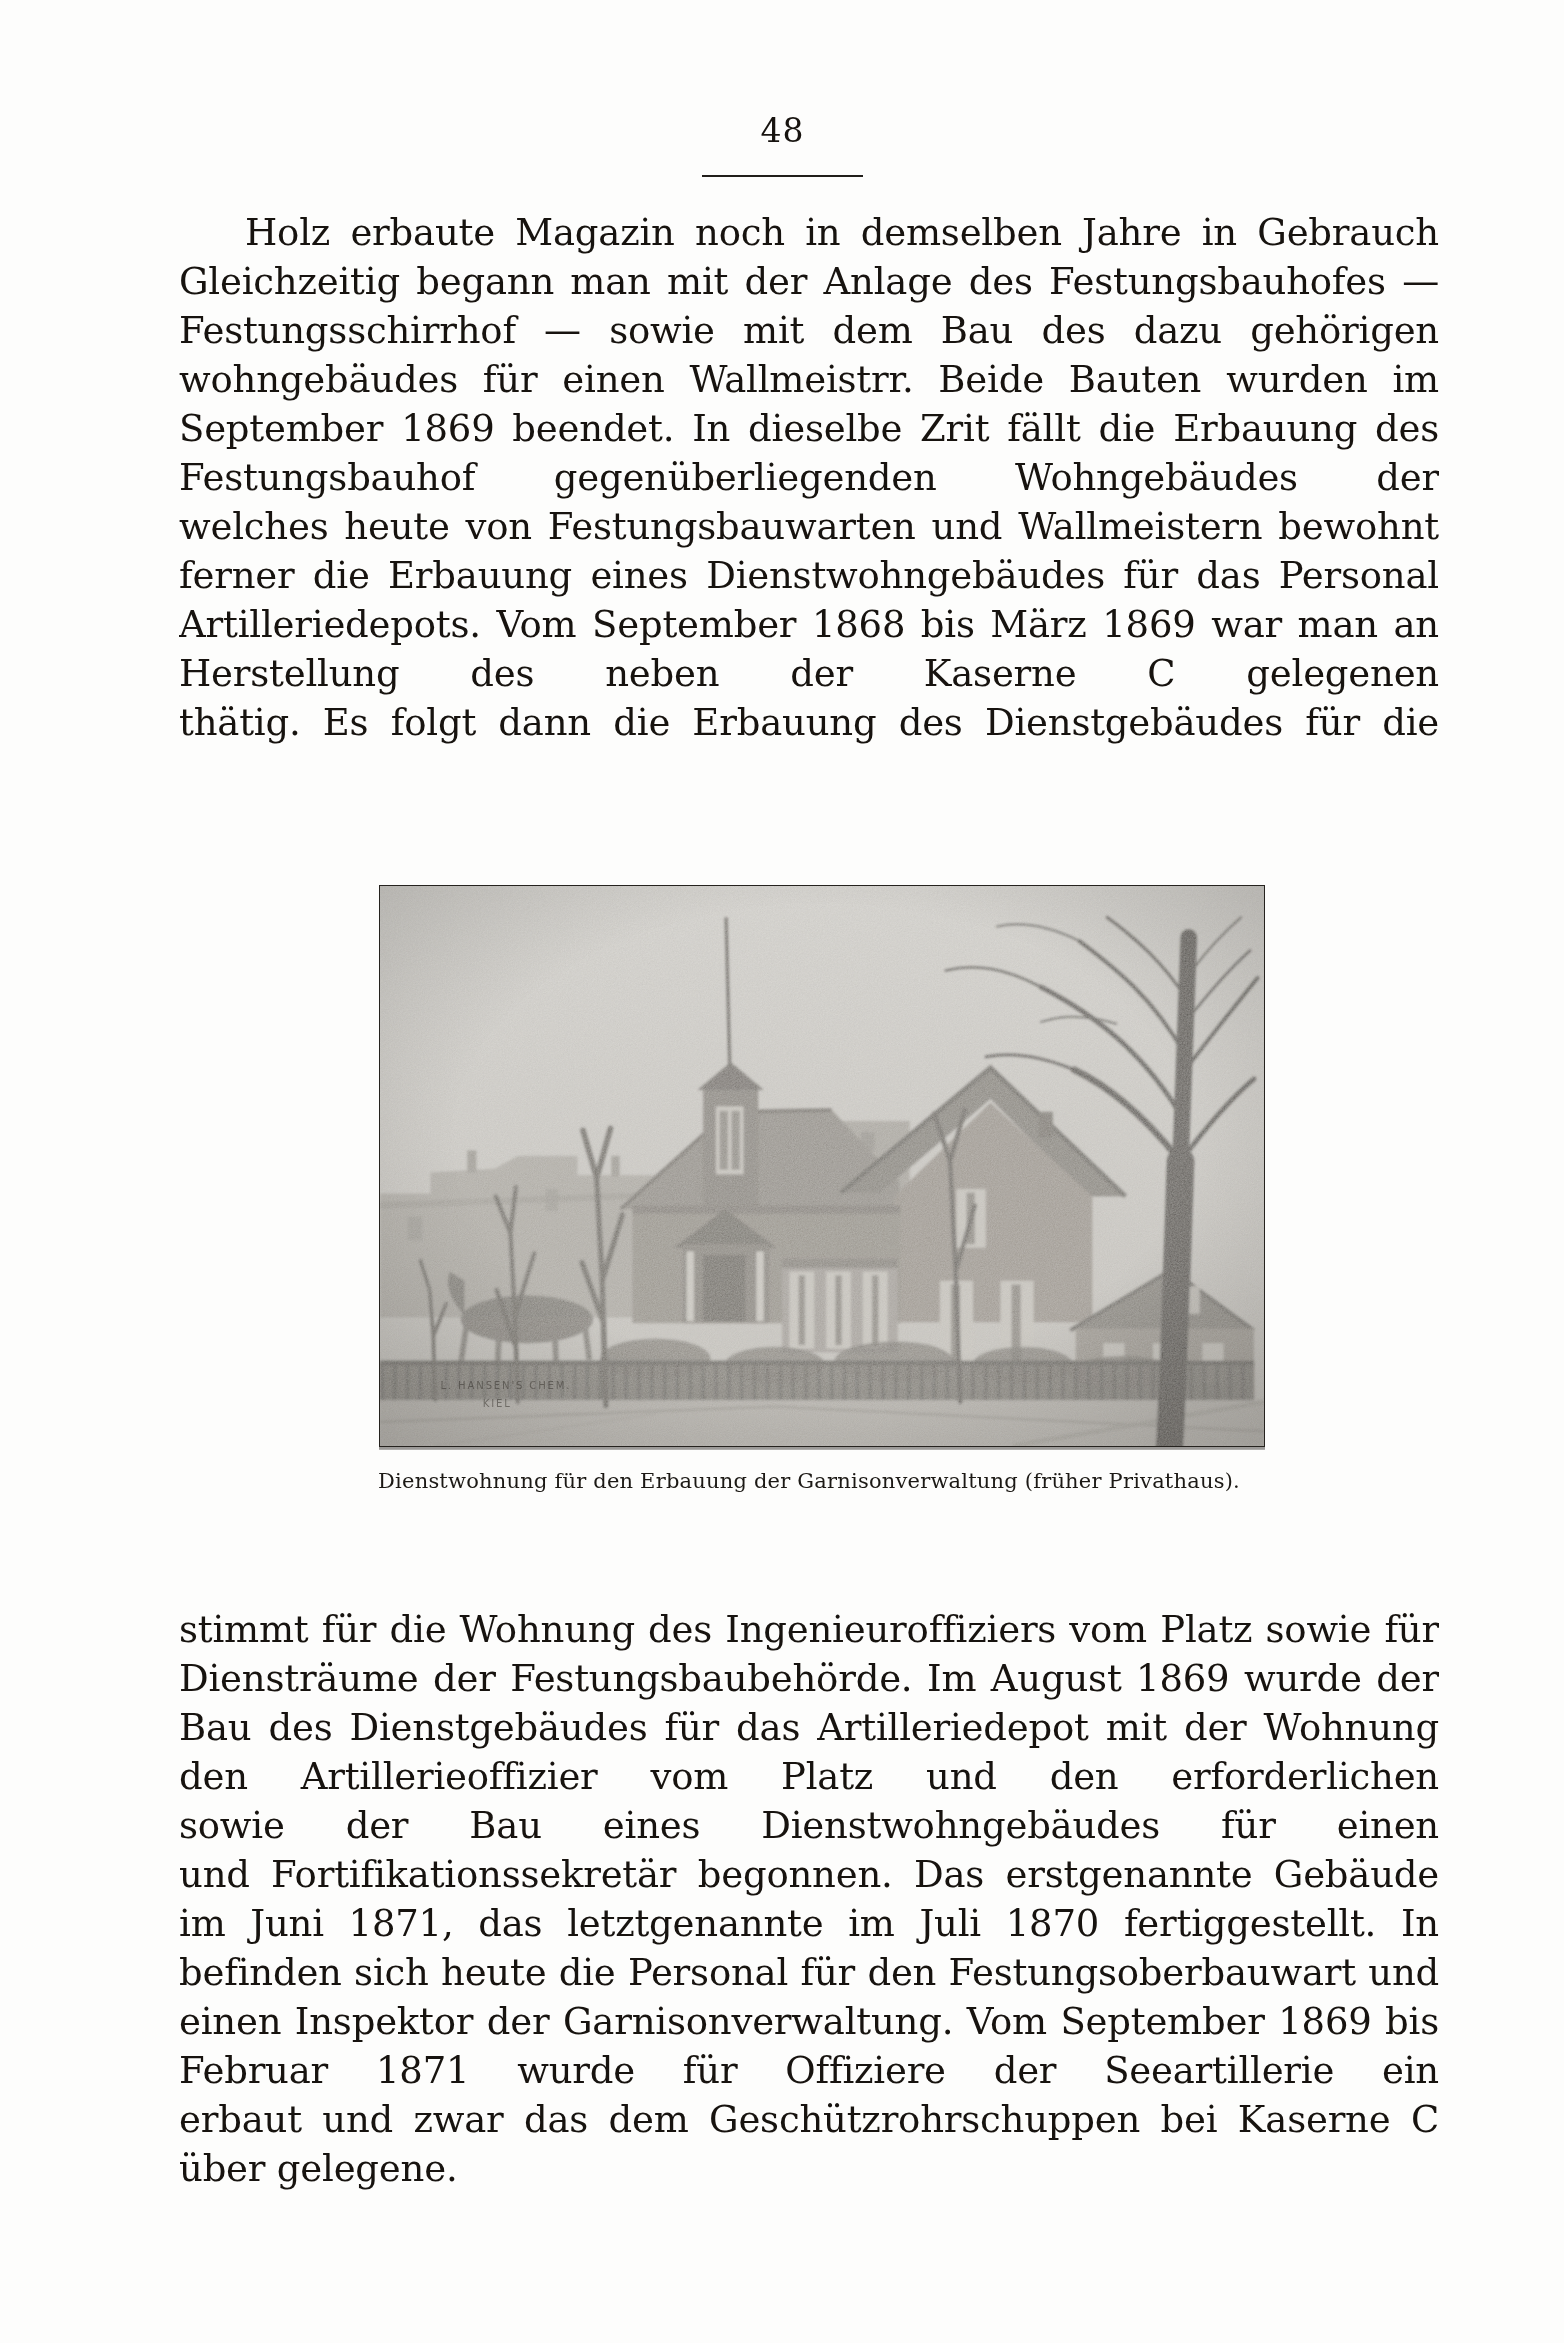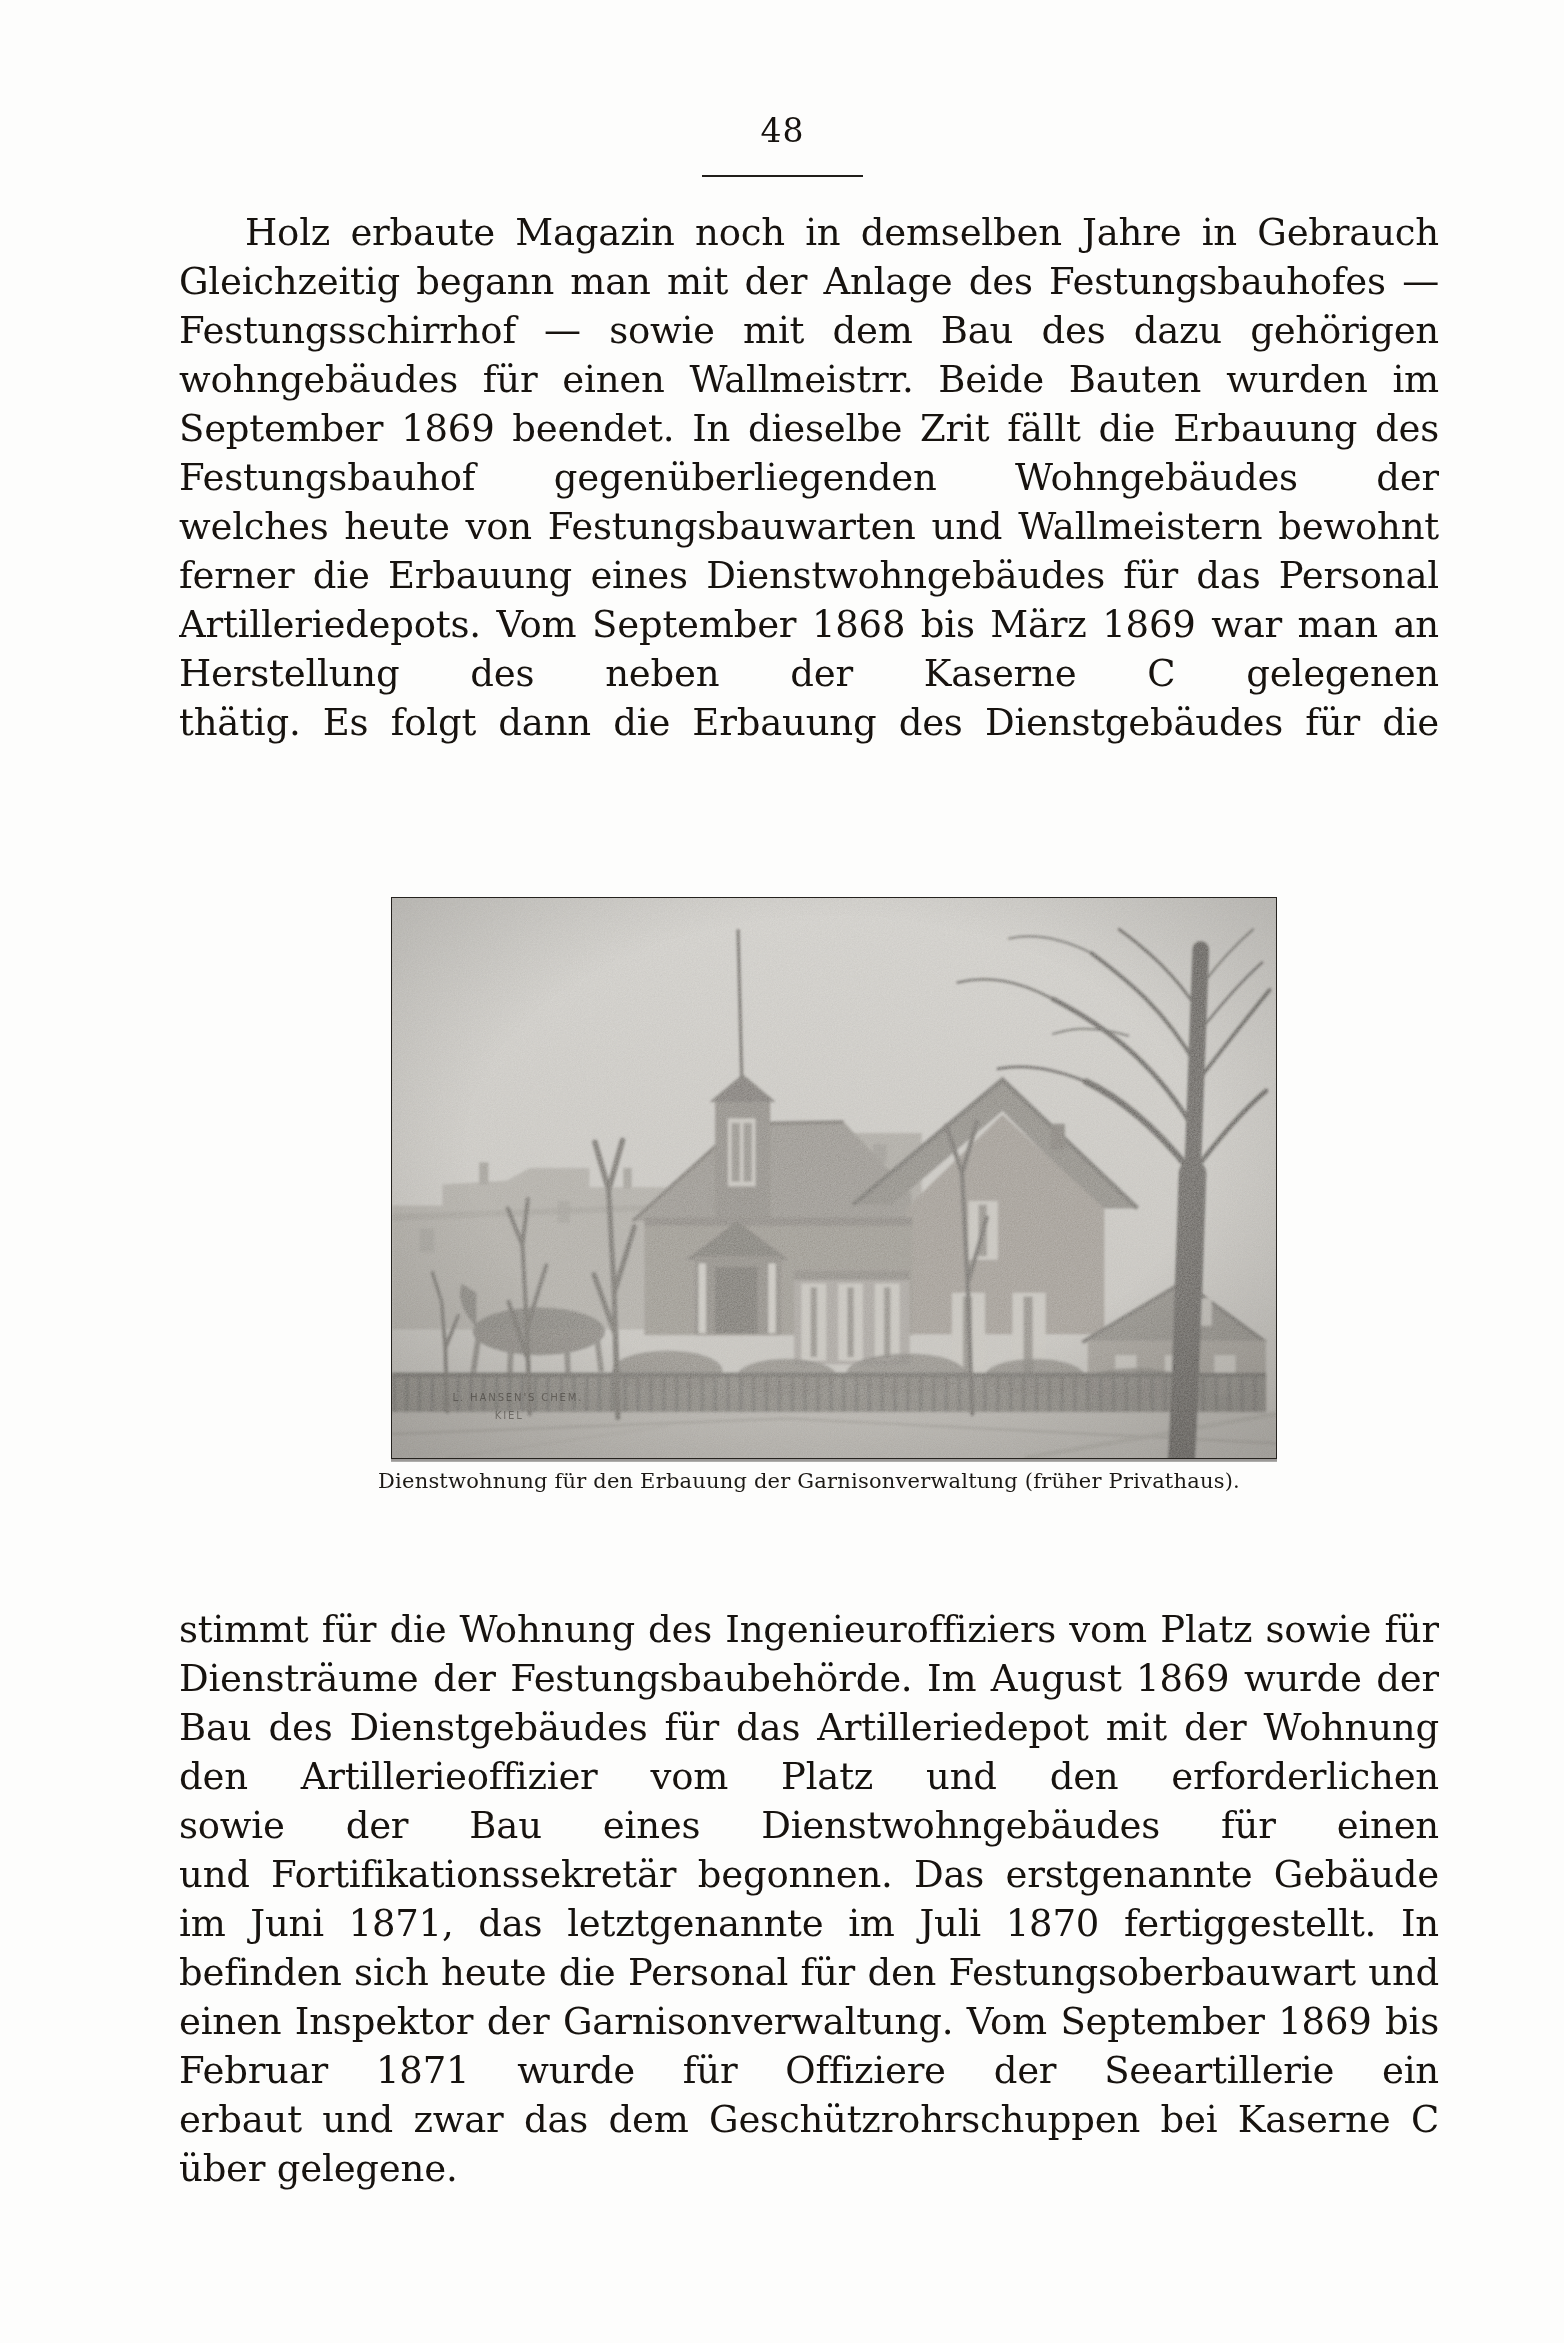--- a/index.html
+++ b/index.html
@@ -45,21 +45,21 @@
   }
   .text-line.indent{text-indent:66px;}
   .text-line.last{
     -moz-text-align-last:left;
     text-align-last:left;
   }
   
   .photo{
     position:absolute;left:379px;top:885px;
     width:884px;height:560px;
-    margin:12px;padding:0;
+    margin:0;padding:0;
     border:1.8px solid #25221e;
     box-shadow:0 2.8px 0 rgba(35,32,28,.45);
     background:#c8c5bf;
   }
   .photo svg{display:block;width:884px;height:560px;}
   .credit-text{
     font-family:"DejaVu Sans","Liberation Sans",sans-serif;
     font-size:11px;
     letter-spacing:2px;
     fill:rgba(58,55,50,.55);

